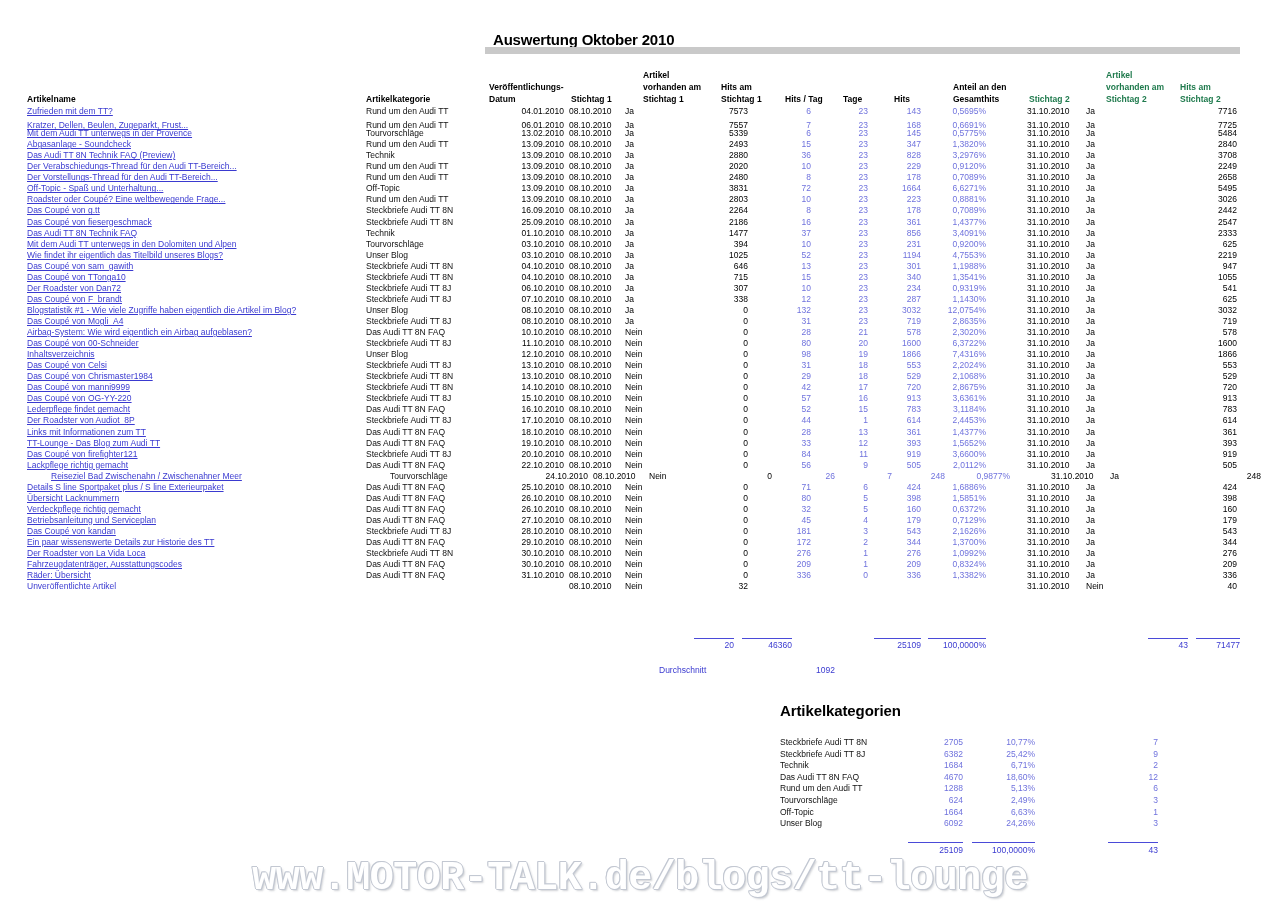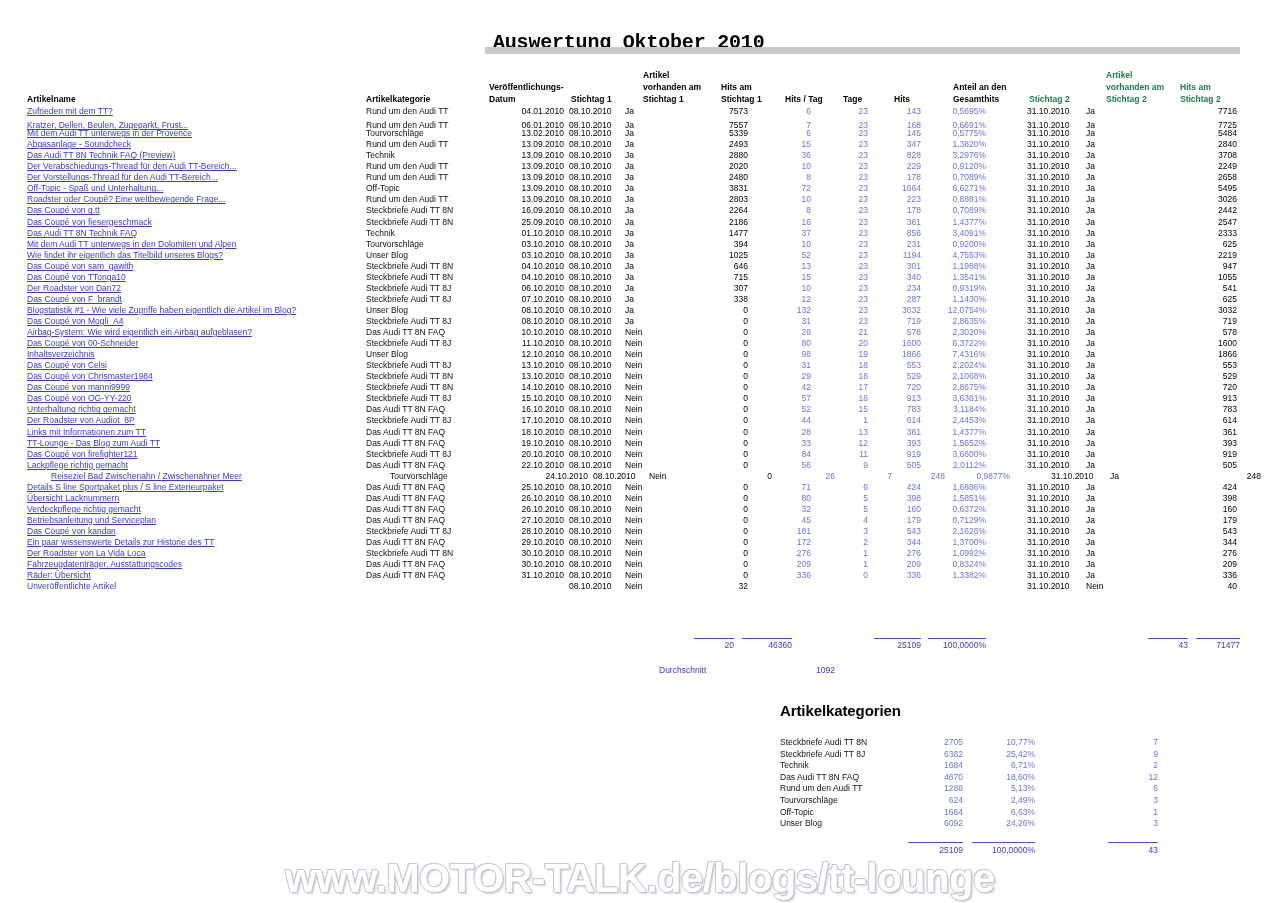--- a/index.html
+++ b/index.html
@@ -15,21 +15,21 @@
   }
   #sheet{position:absolute;left:0;top:0;width:1280px;height:903px;}
 
   
   .title{
     position:absolute;
     font-weight:bold;
     color:#000;
     white-space:nowrap;
   }
-  #main-title{left:493px;top:31px;font-size:20px;letter-spacing:-0.2px;font-family:Liberation Mono, monospace;}
+  #main-title{left:493px;top:31px;font-size:15px;letter-spacing:-0.2px;}
   #cat-title{left:780px;top:702px;font-size:15px;letter-spacing:-0.1px;}
 
   .grayband{position:absolute;left:485px;top:47px;width:755px;height:7px;background:#c9c9c9;}
 
   
   .cell{position:absolute;white-space:nowrap;line-height:10px;height:10px;}
   .hdr{font-weight:bold;color:#000;}
   .hdr2{font-weight:bold;color:#1f7a4d;}
   .blue{color:#3a3ad0;}
   .bluelite{color:#6f72dd;}
@@ -65,21 +65,21 @@
   .cl-name{position:absolute;left:780px;width:140px;color:#111;}
   .cl-hits{position:absolute;left:915px;width:48px;text-align:right;}
   .cl-pct{position:absolute;left:975px;width:60px;text-align:right;}
   .cl-cnt{position:absolute;left:1120px;width:38px;text-align:right;}
 
   
   #watermark{
     position:absolute;
     left:0;top:856px;width:1280px;
     text-align:center;
-    font-family:Liberation Sans, sans-serif;
+    font-family:Liberation Mono, monospace;
     font-weight:bold;
     font-size:40px;
     letter-spacing:-0.5px;
     color:#ffffff;
     text-shadow:
        1px 0 0 #c3c8d2, -1px 0 0 #c3c8d2,
        0 1px 0 #c3c8d2, 0 -1px 0 #c3c8d2,
        1px 1px 0 #c3c8d2, -1px -1px 0 #c3c8d2,
        2px 2px 2px rgba(150,155,165,.45);
     white-space:nowrap;
@@ -528,21 +528,21 @@
         <div class="cell c-hit1 black">0</div>
         <div class="cell c-hpd bluelite">57</div>
         <div class="cell c-tage bluelite">16</div>
         <div class="cell c-hits bluelite">913</div>
         <div class="cell c-share bluelite">3,6361%</div>
         <div class="cell c-st2">31.10.2010</div>
         <div class="cell c-av2">Ja</div>
         <div class="cell c-hit2 black">913</div>
       </div>
       <div class="row" style="top: 404.4px;">
-        <div class="cell c-name link">Unterhaltung richtig gemacht</div>
+        <div class="cell c-name link">Lederpflege findet gemacht</div>
         <div class="cell c-cat">Das Audi TT 8N FAQ</div>
         <div class="cell c-pub">16.10.2010</div>
         <div class="cell c-st1">08.10.2010</div>
         <div class="cell c-av1">Nein</div>
         <div class="cell c-hit1 black">0</div>
         <div class="cell c-hpd bluelite">52</div>
         <div class="cell c-tage bluelite">15</div>
         <div class="cell c-hits bluelite">783</div>
         <div class="cell c-share bluelite">3,1184%</div>
         <div class="cell c-st2">31.10.2010</div>

